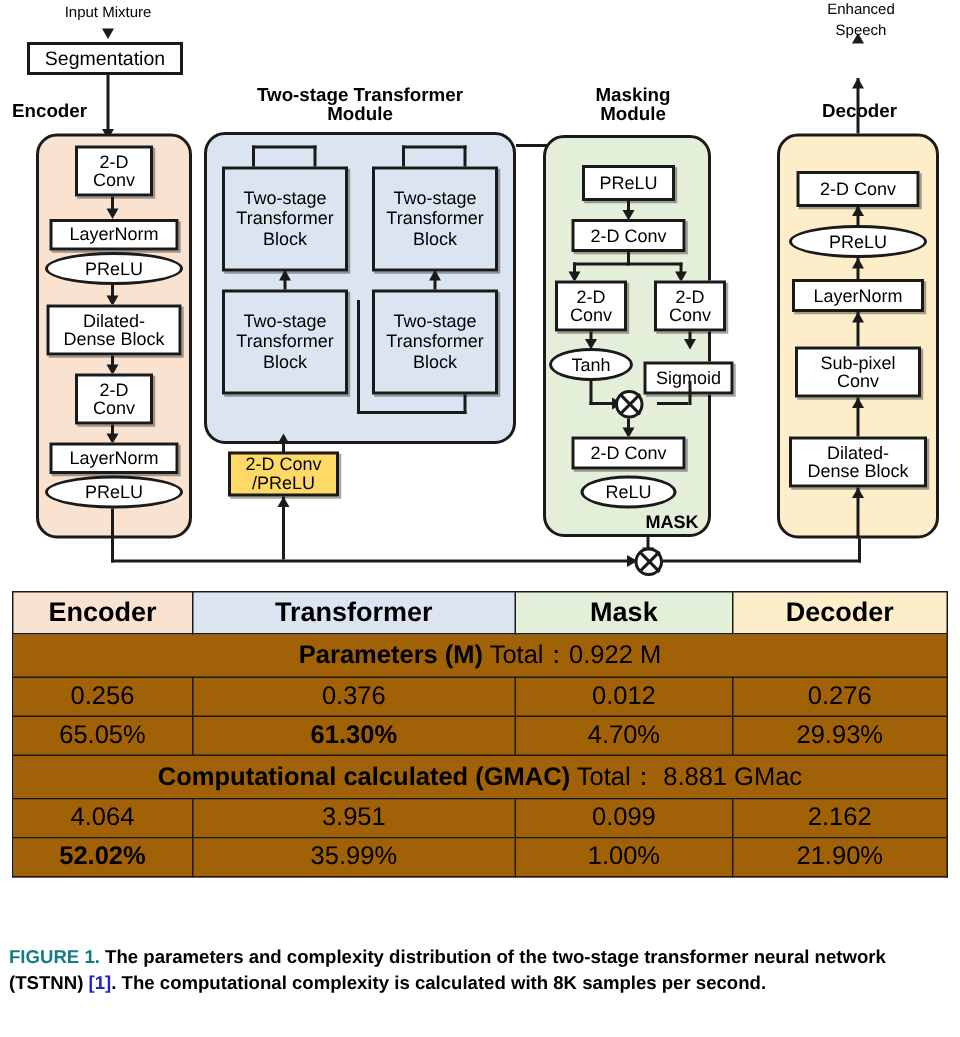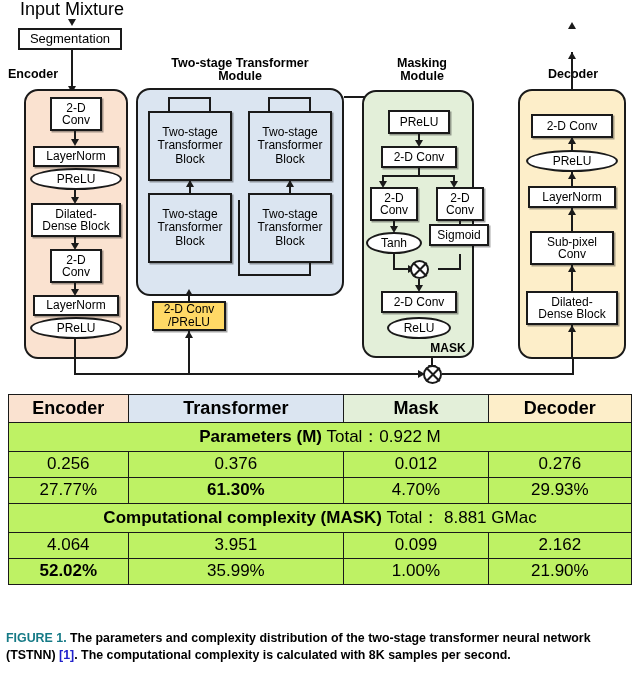--- a/index.html
+++ b/index.html
@@ -43,21 +43,21 @@
     white-space:pre-line;
     box-shadow:1.5px 1.5px 0 rgba(0,0,0,0.35);
   }
   .node.ellipse { border-radius:50%; box-shadow:none; }
   .node.plain   { box-shadow:none; }
   .node.tsb { background:#dbe5f1; font-size:12px; line-height:13.5px; }
   .node.yellow { background:#ffd966; font-size:12px; line-height:13px; }
 
   .freetext {
     position:absolute;
-    font-size:18px;
+    font-size:10px;
     line-height:14px;
     text-align:center;
     white-space:pre-line;
   }
   .freetext.bold { font-weight:bold; }
 
   
   .ln { position:absolute; background:#1a1a1a; }
   .ln.v { width:2px; }
   .ln.h { height:2px; }
@@ -90,21 +90,21 @@
 
   
   .tablewrap { position:absolute; left:8px; top:394px; width:624px; }
   table.stats { border-collapse:collapse; width:624px; table-layout:fixed; }
   table.stats td {
     border:1.5px solid #1a1a1a;
     text-align:center;
     font-size:17px;
     padding:2px 0 3px 0;
     height:24px;
-    background:#bef264;
+    background:#a16207;
   }
   table.stats td.hdr { font-weight:bold; font-size:18px; height:28px; }
   table.stats td.sec { font-size:17px; height:27px; }
   .b { font-weight:bold; }
 
   
   .caption {
     position:absolute;
     left:6px; top:630px; width:628px;
     font-size:12.4px;
@@ -223,21 +223,21 @@
 Conv</div>
   <div class="node" style="left:436px; top:187px; width:48px; height:34px;">2-D
 Conv</div>
 
   <div class="ln v" style="left:393px; top:221px; height:9px;"></div>
   <div class="arw down" style="left:390px; top:226px;"></div>
   <div class="ln v" style="left:459px; top:221px; height:9px;"></div>
   <div class="arw down" style="left:456px; top:226px;"></div>
 
   <div class="node ellipse" style="left:366px; top:232px; width:56px; height:22px;">Tanh</div>
-  <div class="node" style="left:429px; top:224px; width:60px; height:22px;">Sigmoid</div>
+  <div class="node" style="left:429px; top:241px; width:60px; height:22px;">Sigmoid</div>
 
   <div class="ln v" style="left:393px; top:254px; height:16px;"></div>
   <div class="ln h" style="left:393px; top:268px; width:22px;"></div>
   <div class="arw right" style="left:408px; top:265px;"></div>
   <div class="ln v" style="left:459px; top:254px; height:16px;"></div>
   <div class="ln h" style="left:438px; top:268px; width:21px;"></div>
   <div class="mult" style="left:410px; top:260px;"></div>
 
   <div class="ln v" style="left:418px; top:279px; height:10px;"></div>
   <div class="arw down" style="left:415px; top:285px;"></div>
@@ -274,20 +274,22 @@
   <div class="node" style="left:526px; top:291px; width:92px; height:34px;">Dilated-
 Dense Block</div>
   <div class="ln v" style="left:571px; top:265px; height:26px;"></div>
   <div class="arw up" style="left:568px; top:265px;"></div>
   <div class="ln v" style="left:571px; top:325px; height:34px;"></div>
   <div class="arw up" style="left:568px; top:325px;"></div>
 
   <div class="ln v" style="left:571px; top:52px; height:37px;"></div>
   <div class="arw up" style="left:568px; top:52px;"></div>
   <div class="arw up" style="left:568px; top:22px;"></div>
+  <div class="freetext" style="left:514px; top:0px; width:120px;">Enhanced
+Speech</div>
 </div>
 
 <div class="tablewrap">
   <table class="stats">
     <colgroup>
       <col style="width:19.2%">
         <col style="width:34.6%">
         <col style="width:23.2%">
         <col style="width:23.0%">
     </colgroup>
@@ -304,29 +306,29 @@
           <span class="b">Parameters (M)</span><span> Total：0.922 M</span>
         </td>
       </tr>
       <tr>
         <td>0.256</td>
         <td>0.376</td>
         <td>0.012</td>
         <td>0.276</td>
       </tr>
       <tr>
-        <td>27.77%</td>
+        <td>65.05%</td>
         <td class="b">61.30%</td>
         <td>4.70%</td>
         <td>29.93%</td>
       </tr>
 
       <tr>
         <td class="sec" colspan="4">
-          <span class="b">Computational complexity (MASK)</span><span> Total： 8.881 GMac</span>
+          <span class="b">Computational calculated (GMAC)</span><span> Total： 8.881 GMac</span>
         </td>
       </tr>
       <tr>
         <td>4.064</td>
         <td>3.951</td>
         <td>0.099</td>
         <td>2.162</td>
       </tr>
       <tr>
         <td class="b">52.02%</td>

